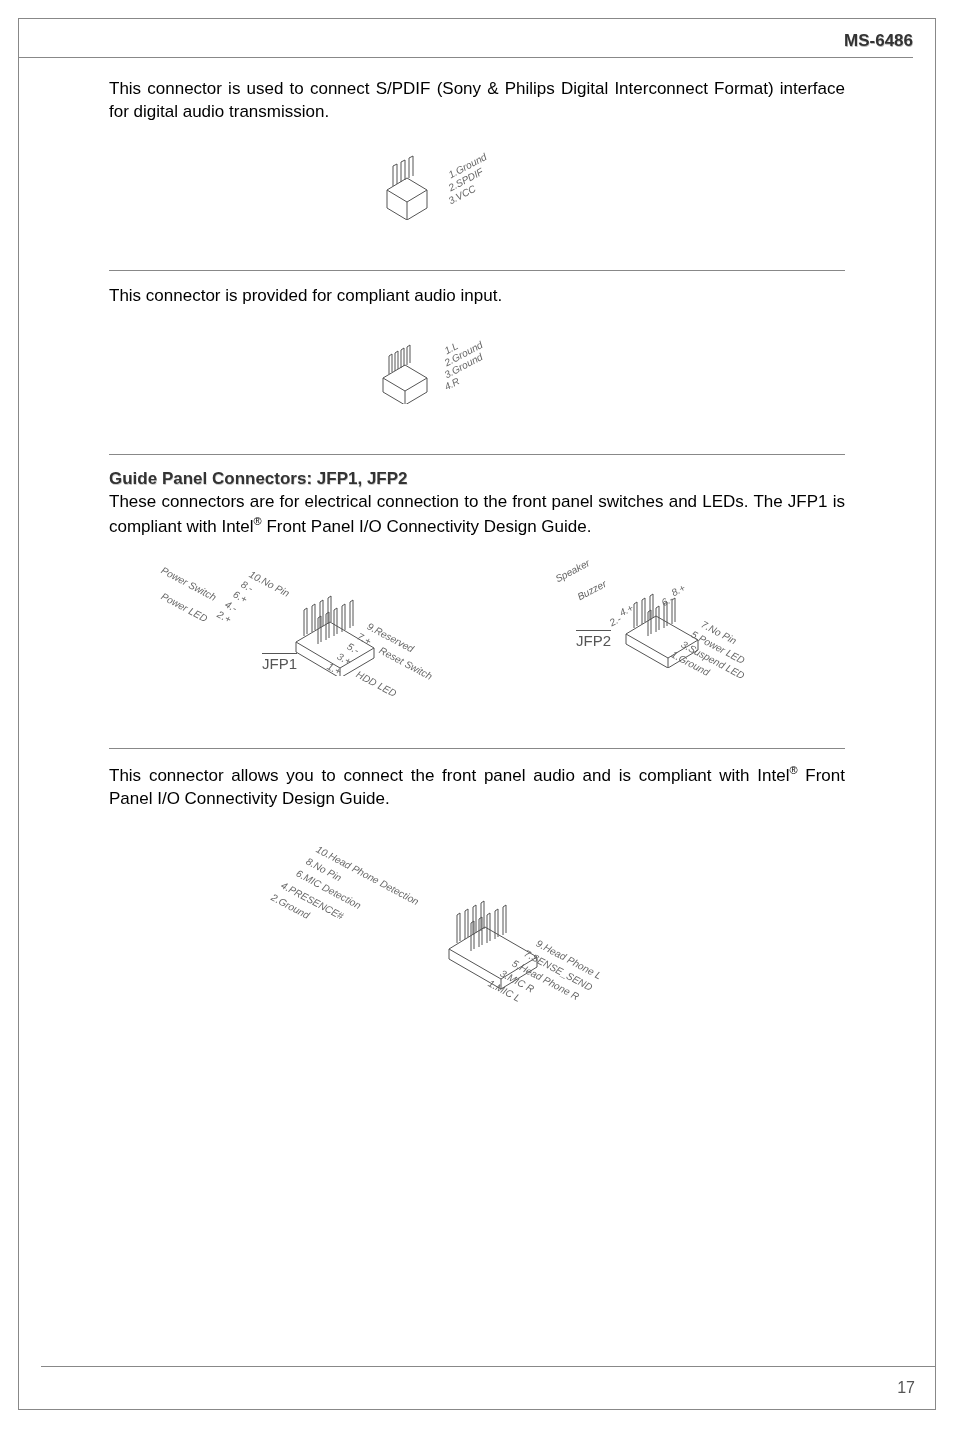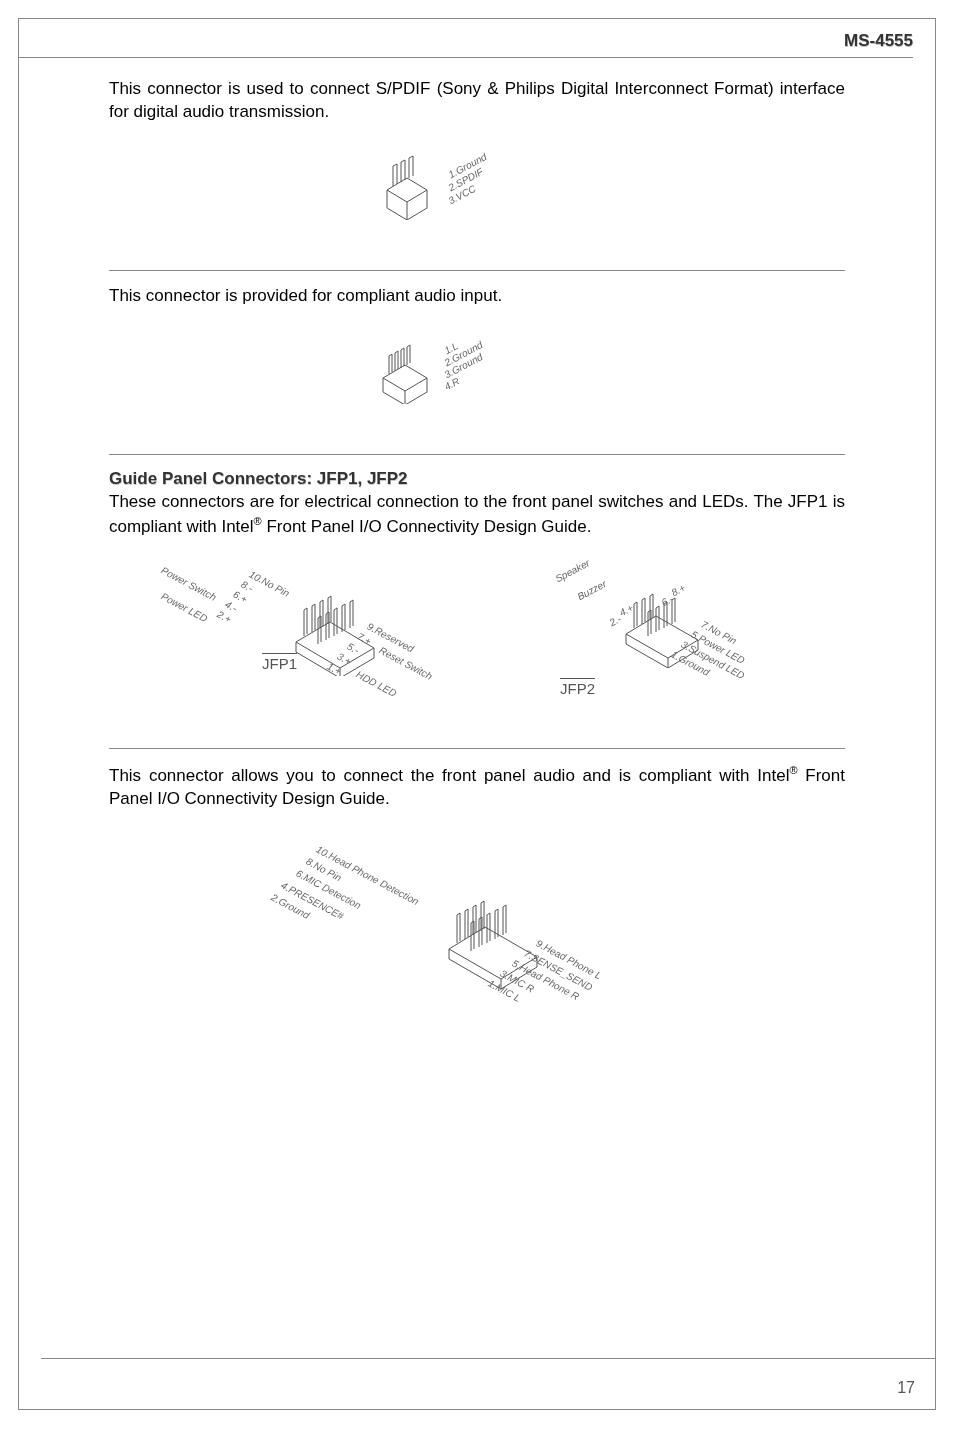--- a/index.html
+++ b/index.html
@@ -101,35 +101,35 @@
   }
   .jfp-label {
     position: absolute;
     font-size: 15px;
     color: #555;
     border-top: 1px solid #555;
     padding-top: 1px;
   }
   .footer {
     text-align: right;
-    padding: 20px 20px 12px 20px;
+    padding: 12px 20px 12px 20px;
     font-size: 16px;
     color: #555;
     border-top: 1px solid #888;
     margin-left: 22px;
   }
   .svg-block { display:inline-block; }
 </style>
 </head>
 <body>
 
 <div class="page">
 
   <div class="header">
-    <span>MS-4555</span>
+    <span>MS-6486</span>
   </div>
   <div class="hr-top"></div>
 
   <div class="content">
 
     <div class="section">
       <div class="section-desc">This connector is used to connect S/PDIF (Sony &amp; Philips Digital Interconnect Format) interface for digital audio transmission.</div>
       <div class="diagram">
         <div class="diagram-center">
           <svg class="svg-block" width="60" height="70" viewBox="0 0 60 70">
@@ -214,21 +214,21 @@
               <path d="M14 46 l0 -24 l3 -2 l0 24 M22 42 l0 -24 l3 -2 l0 24 M30 38 l0 -24 l3 -2 l0 24"></path>
               <path d="M28 54 l0 -24 l3 -2 l0 24 M36 50 l0 -24 l3 -2 l0 24 M44 46 l0 -24 l3 -2 l0 24 M52 42 l0 -24 l3 -2 l0 24"></path>
             </g>
           </svg>
           <span class="pin-label rot-up" style="left:44px; top:16px;">Speaker</span>
           <span class="pin-label rot-up" style="left:66px; top:34px;">Buzzer</span>
           <span class="pin-label rot-up" style="left:160px; top:30px;">8.+</span>
           <span class="pin-label rot-up" style="left:150px; top:40px;">6.-</span>
           <span class="pin-label rot-up" style="left:108px; top:50px;">4.+</span>
           <span class="pin-label rot-up" style="left:98px; top:60px;">2.-</span>
-          <span class="jfp-label" style="left:48px; top:72px;margin-top:48px;">JFP2</span>
+          <span class="jfp-label" style="left:64px; top:72px;">JFP2</span>
           <span class="pin-label rot-dn" style="left:190px; top:60px;">7.No Pin</span>
           <span class="pin-label rot-dn" style="left:180px; top:70px;">5.Power LED</span>
           <span class="pin-label rot-dn" style="left:170px; top:80px;">3.Suspend LED</span>
           <span class="pin-label rot-dn" style="left:160px; top:90px;">1.Ground</span>
         </div>
       </div>
     </div>
 
     <div class="divider"></div>
 

